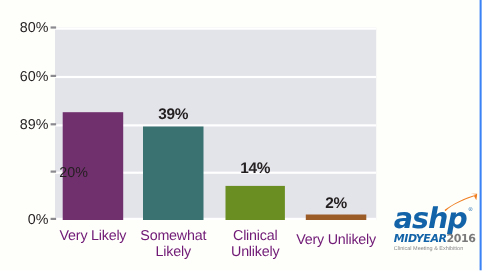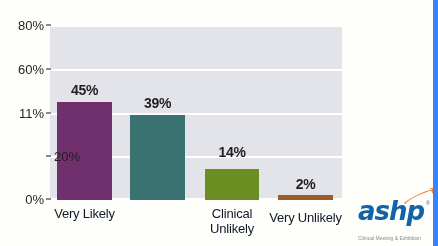--- a/index.html
+++ b/index.html
@@ -6,21 +6,21 @@
     margin: 0;
     padding: 0;
     background: #ffffff;
   }
   #screenshot {
     position: relative;
     width: 438px;
     height: 246px;
     background: #fefefb;
     box-sizing: border-box;
-    border-right: 5px solid #3b82f6;
+    border-right: 2px solid #3b82f6;
     overflow: hidden;
     font-family: "Liberation Sans", sans-serif;
   }
 
   
   .chart-area {
     position: absolute;
     left: 0;
     top: 0;
     width: 352px;
@@ -82,30 +82,30 @@
     font-size: 14px;
     font-weight: bold;
     color: #231f20;
     letter-spacing: -0.3px;
   }
 
   .cat-label {
     position: absolute;
     text-align: center;
     font-size: 13px;
-    color: #0f172a;
+    color: #701a75;
     line-height: 15px;
     letter-spacing: -0.2px;
   }
 
   
   .logo {
     position: absolute;
     left: 352px;
-    top: 186px;
+    top: 174px;
     width: 84px;
     height: 58px;
   }
   .logo-ashp {
     position: absolute;
     left: 6px;
     top: 12px;
     font-family: "DejaVu Sans", sans-serif;
     font-size: 26px;
     font-weight: bold;
@@ -175,48 +175,51 @@
       <div class="bar" style="left:228px; width:55px; height:5px; background:#9c5c28;"></div>
     </div>
 
     <div class="ytick-wrap">
       <div class="ytick-item" style="top:25px;">80%</div>
       <div class="axis-tick-mark" style="top:25px;"></div>
 
       <div class="ytick-item" style="top:68.75px;">60%</div>
       <div class="axis-tick-mark" style="top:68.75px;"></div>
 
-      <div class="ytick-item" style="top:112.5px;">11%</div>
+      <div class="ytick-item" style="top:112.5px;">89%</div>
       <div class="axis-tick-mark" style="top:112.5px;"></div>
 
       <div class="ytick-item" style="top:156.25px;margin-left:36px;">20%</div>
       <div class="axis-tick-mark" style="top:156.25px;"></div>
 
       <div class="ytick-item" style="top:199px;">0%</div>
       <div class="axis-tick-mark" style="top:199px;"></div>
     </div>
 
-    <div class="bar-label" style="left:57px; top:82px; width:55px;">45%</div>
     <div class="bar-label" style="left:130px; top:95px; width:55px;">39%</div>
     <div class="bar-label" style="left:205px; top:144px; width:54px;">14%</div>
     <div class="bar-label" style="left:278px; top:176px; width:55px;">2%</div>
 
     <div class="cat-label" style="left:47px; top:206px; width:75px;">
       <div>Very Likely</div>
+    </div>
+    <div class="cat-label" style="left:120px; top:206px; width:75px;">
+      <div>Somewhat Likely</div>
     </div>
     <div class="cat-label" style="left:194px; top:206px; width:76px;">
       <div>Clinical Unlikely</div>
     </div>
     <div class="cat-label" style="left:268px; top:210px; width:75px;">
       <div>Very Unlikely</div>
     </div>
   </div>
 
   <div class="logo">
     <svg class="logo-swoosh" viewBox="0 0 30 16">
       <path d="M0 15 C8 9 18 4 29 1 L24 0 L30 0 L29 6 L27 2.5 C17 6 7 10 1 16 Z" fill="#f07f22"></path>
     </svg>
     <div class="logo-ashp">ashp</div>
     <div class="logo-tm">®</div>
+    <div class="logo-midyear"><span>MIDYEAR</span><span class="year">2016</span></div>
     <div class="logo-tagline">Clinical Meeting &amp; Exhibition</div>
   </div>
 
 </div>
 
 </body></html>

